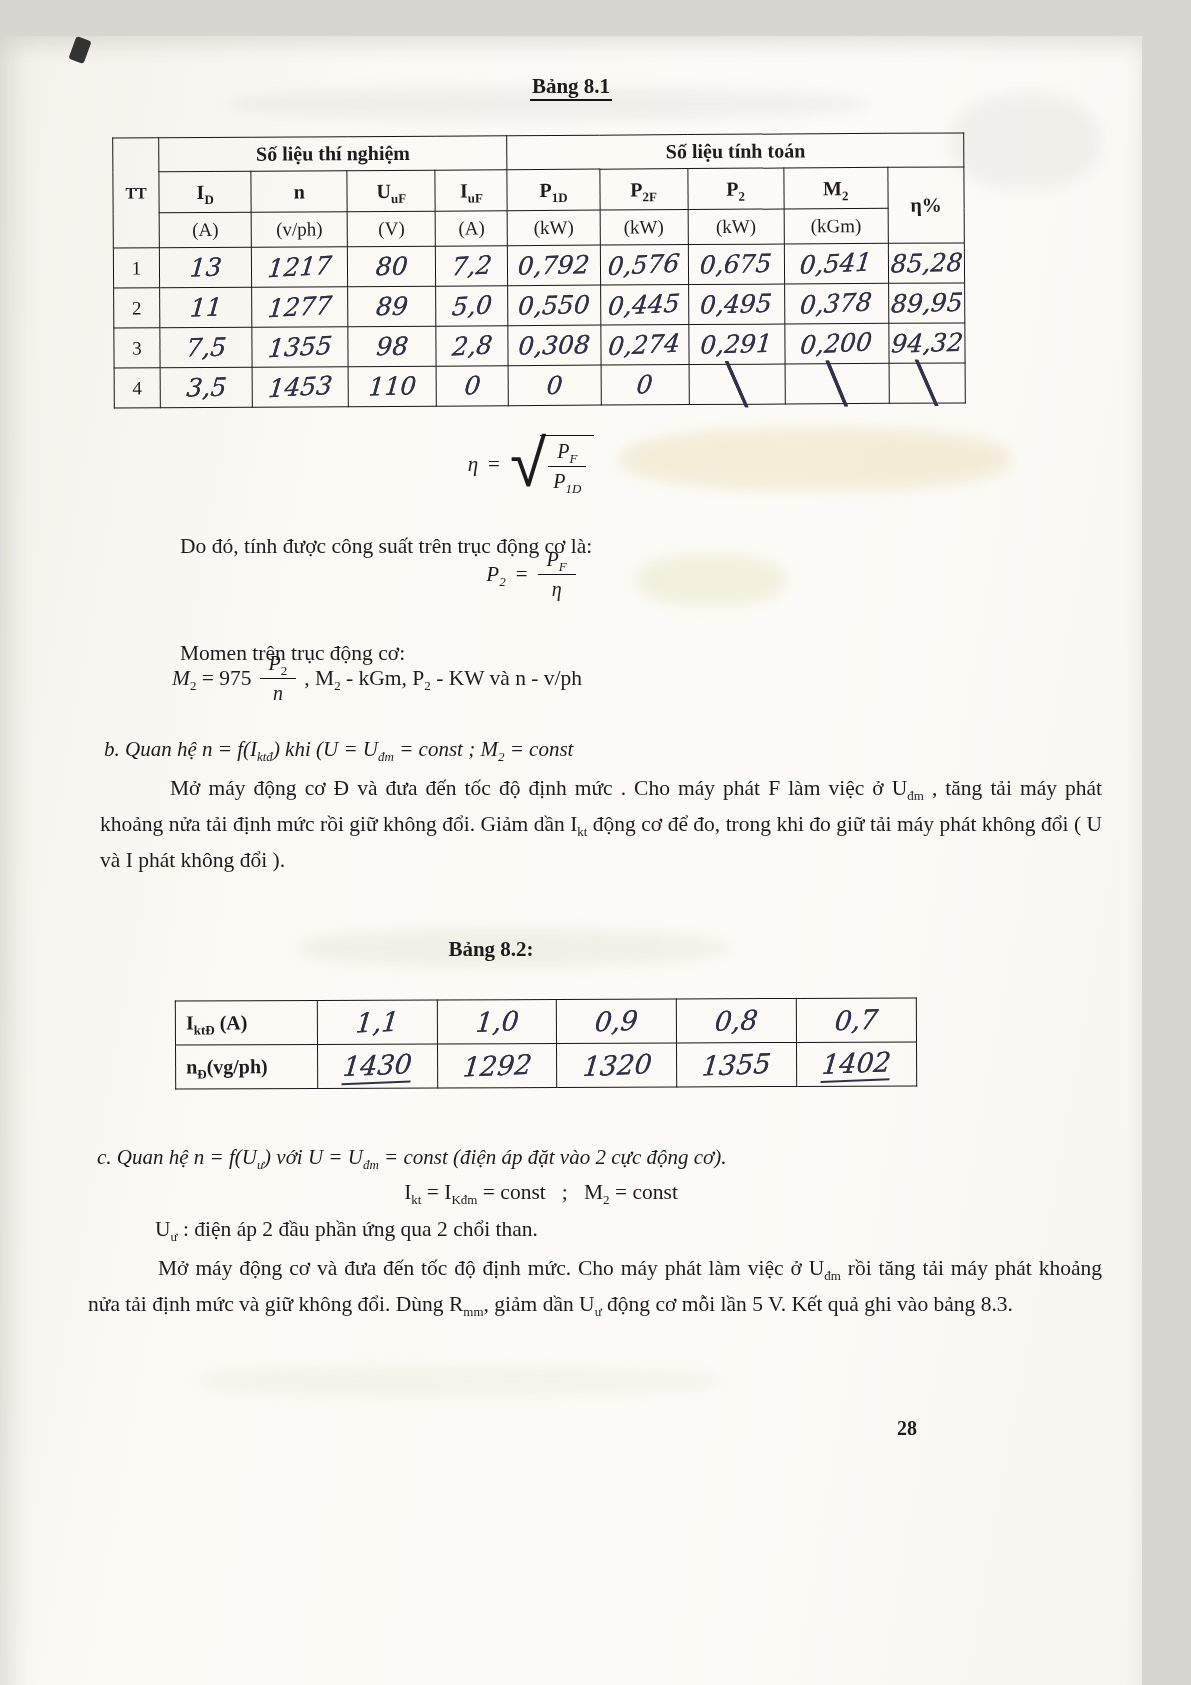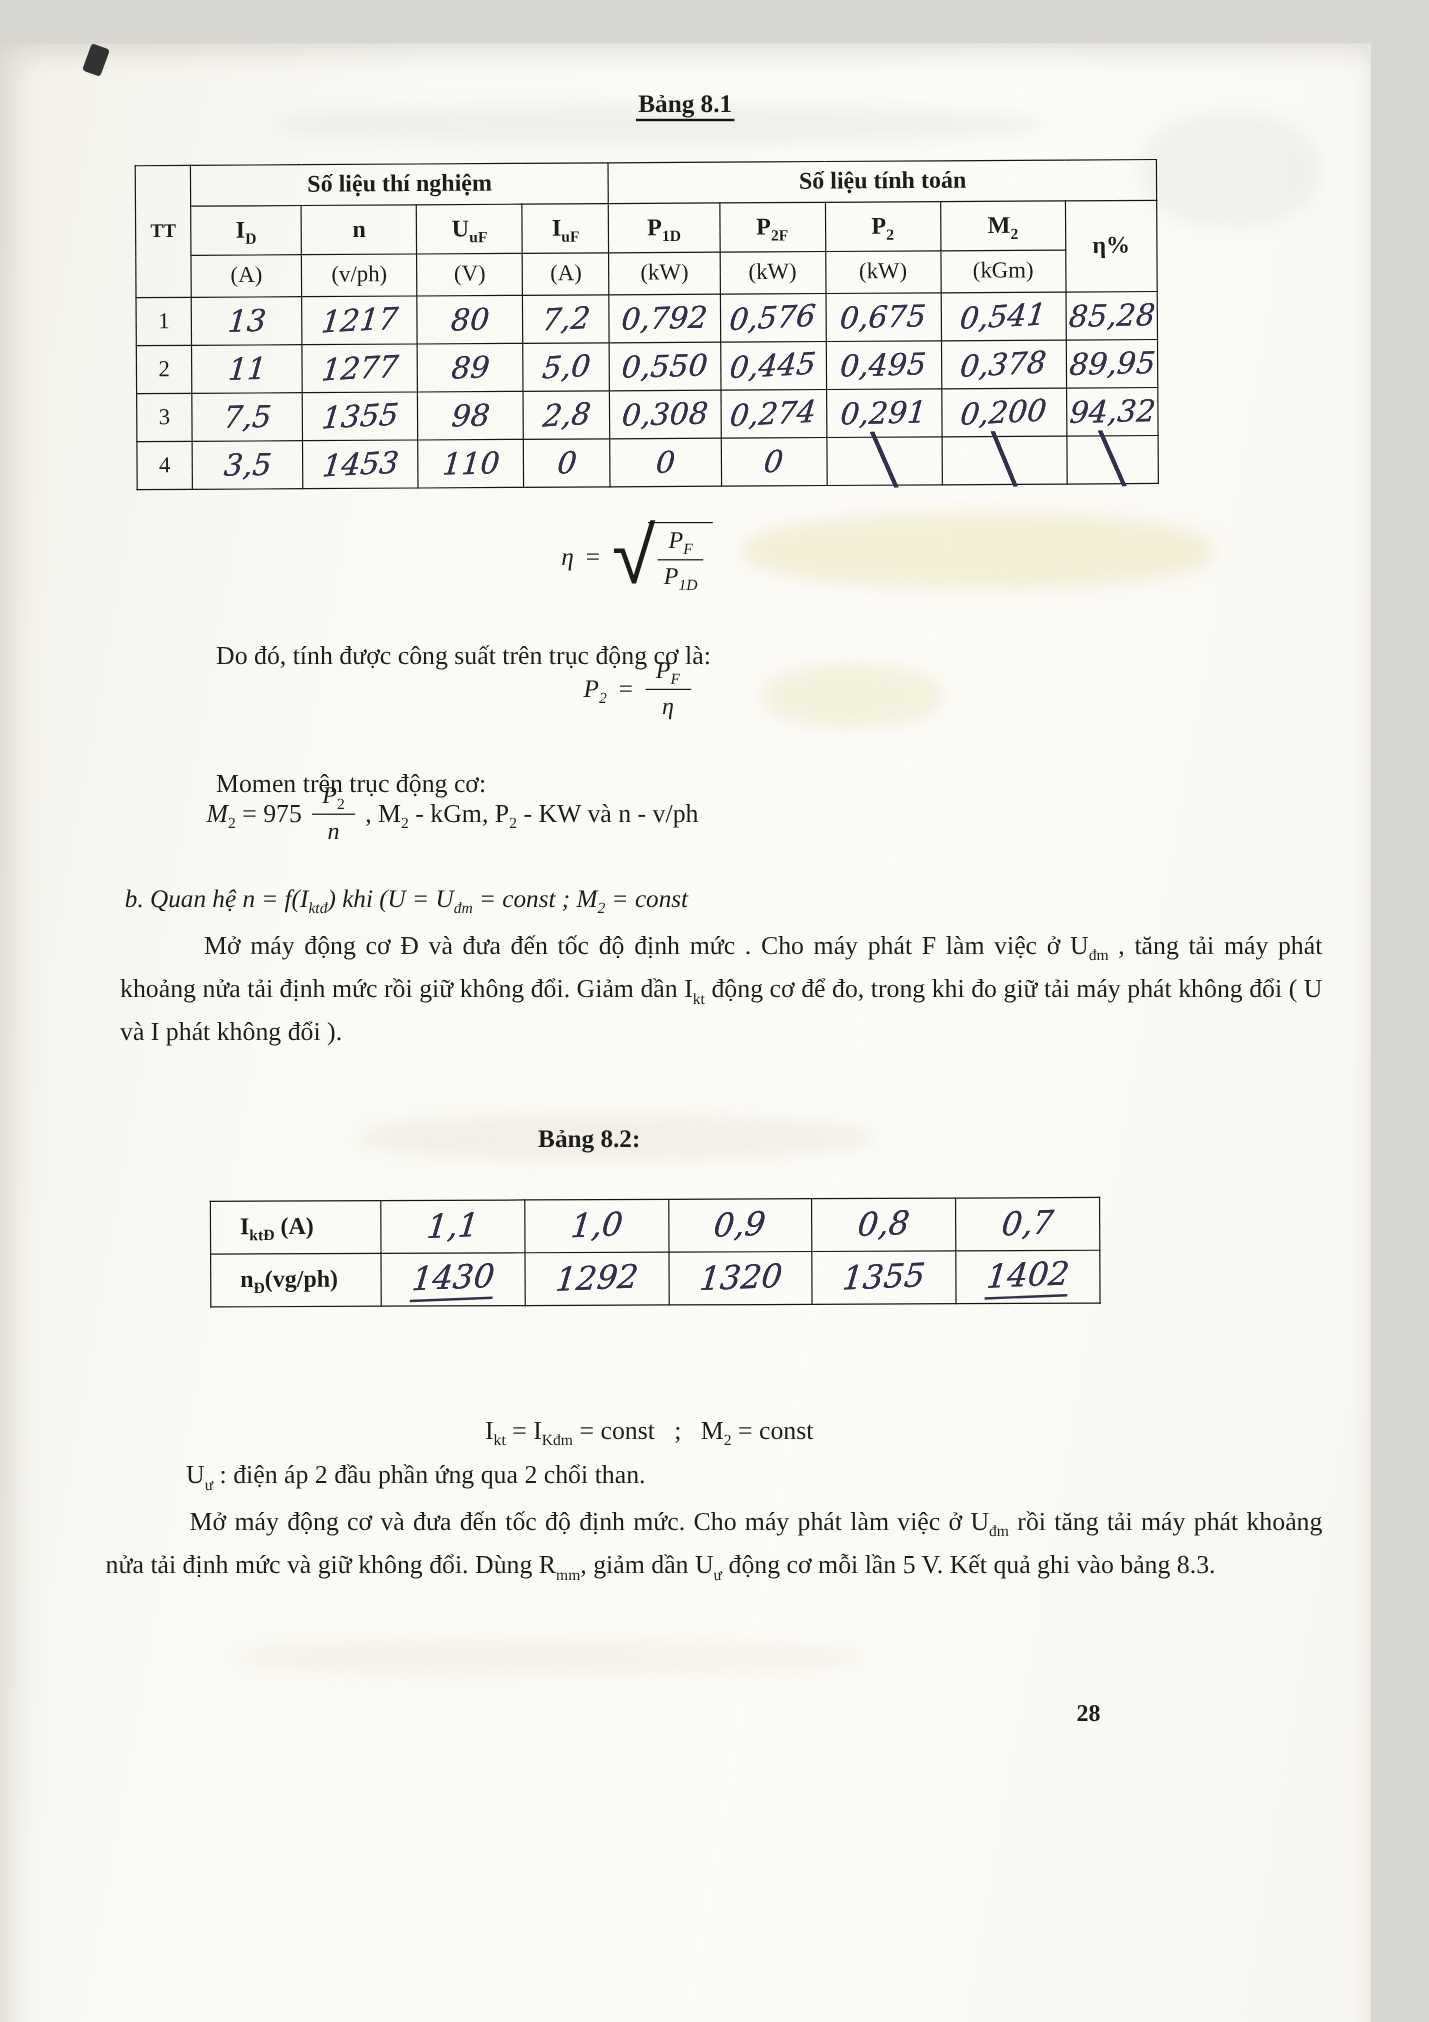--- a/index.html
+++ b/index.html
@@ -69,21 +69,21 @@
   .head-c { position:absolute; left:97px; top:1088px; font-style:italic; font-size:21px; }
   .par { position:absolute; font-size:21.5px; line-height:36px; text-align:justify; }
   .pb { left:100px; top:712px; width:1002px; text-indent:70px; }
   .pc { left:88px; top:1192px; width:1014px; text-indent:70px; }
   .chuy { position:absolute; left:175px; top:833px; font-size:21.5px; }
   .c-center { position:absolute; left:0; right:60px; top:1122px; text-align:center; font-size:21.5px; }
   .cu { left:155px; top:1159px; }
   
   .t2 { position:absolute; left:175px; top:963px; width:742px; transform:rotate(-0.25deg); }
   .t2 td { border:1.7px solid #161616; height:41px; text-align:center; vertical-align:middle; }
-  .t2 .lbl { text-align:left; padding-left:24px; font-weight:bold; font-size:20px; }
+  .t2 .lbl { text-align:left; padding-left:10px; font-weight:bold; font-size:20px; }
   .t2 .hw { font-size:27px; }
   .t2 .u .hw { border-bottom:2px solid #31314a; padding-bottom:1px; }
   
   .pagenum { position:absolute; left:897px; top:1381px; font-weight:bold; font-size:20px; }
 </style>
 </head>
 <body>
 
 <div class="page">
 
@@ -255,20 +255,21 @@
       <td class="lbl"><span>n</span><sub>Đ</sub><span>(vg/ph)</span></td>
       <td class="u"><span class="hw">1430</span></td>
       <td><span class="hw">1292</span></td>
       <td><span class="hw">1320</span></td>
       <td><span class="hw">1355</span></td>
       <td class="u"><span class="hw">1402</span></td>
     </tr>
     </tbody>
   </table>
 
+  <p class="head-c"><span>c. Quan hệ n = f(U</span><sub>ư</sub><span>) với  U = U</span><sub>đm</sub><span> = const (điện áp đặt vào 2 cực động cơ).</span></p>
 
   <p class="c-center"><span>I</span><sub>kt</sub><span> = I</span><sub>Kđm</sub><span> = const&nbsp;&nbsp;&nbsp;;&nbsp;&nbsp;&nbsp;M</span><sub>2</sub><span> = const</span></p>
 
   <p class="plain cu"><span>U</span><sub>ư</sub><span> : điện áp 2 đầu phần ứng qua 2 chổi than.</span></p>
 
   <p class="par pc"><span>Mở máy động cơ và đưa đến tốc độ định mức. Cho máy phát làm việc ở U</span><sub>đm</sub><span> rồi tăng tải máy phát khoảng nửa tải định mức và giữ không đổi. Dùng R</span><sub>mm</sub><span>, giảm dần U</span><sub>ư</sub><span> động cơ mỗi lần 5 V. Kết quả ghi vào bảng 8.3.</span></p>
 
   <div class="pagenum">28</div>
 
 </div>

